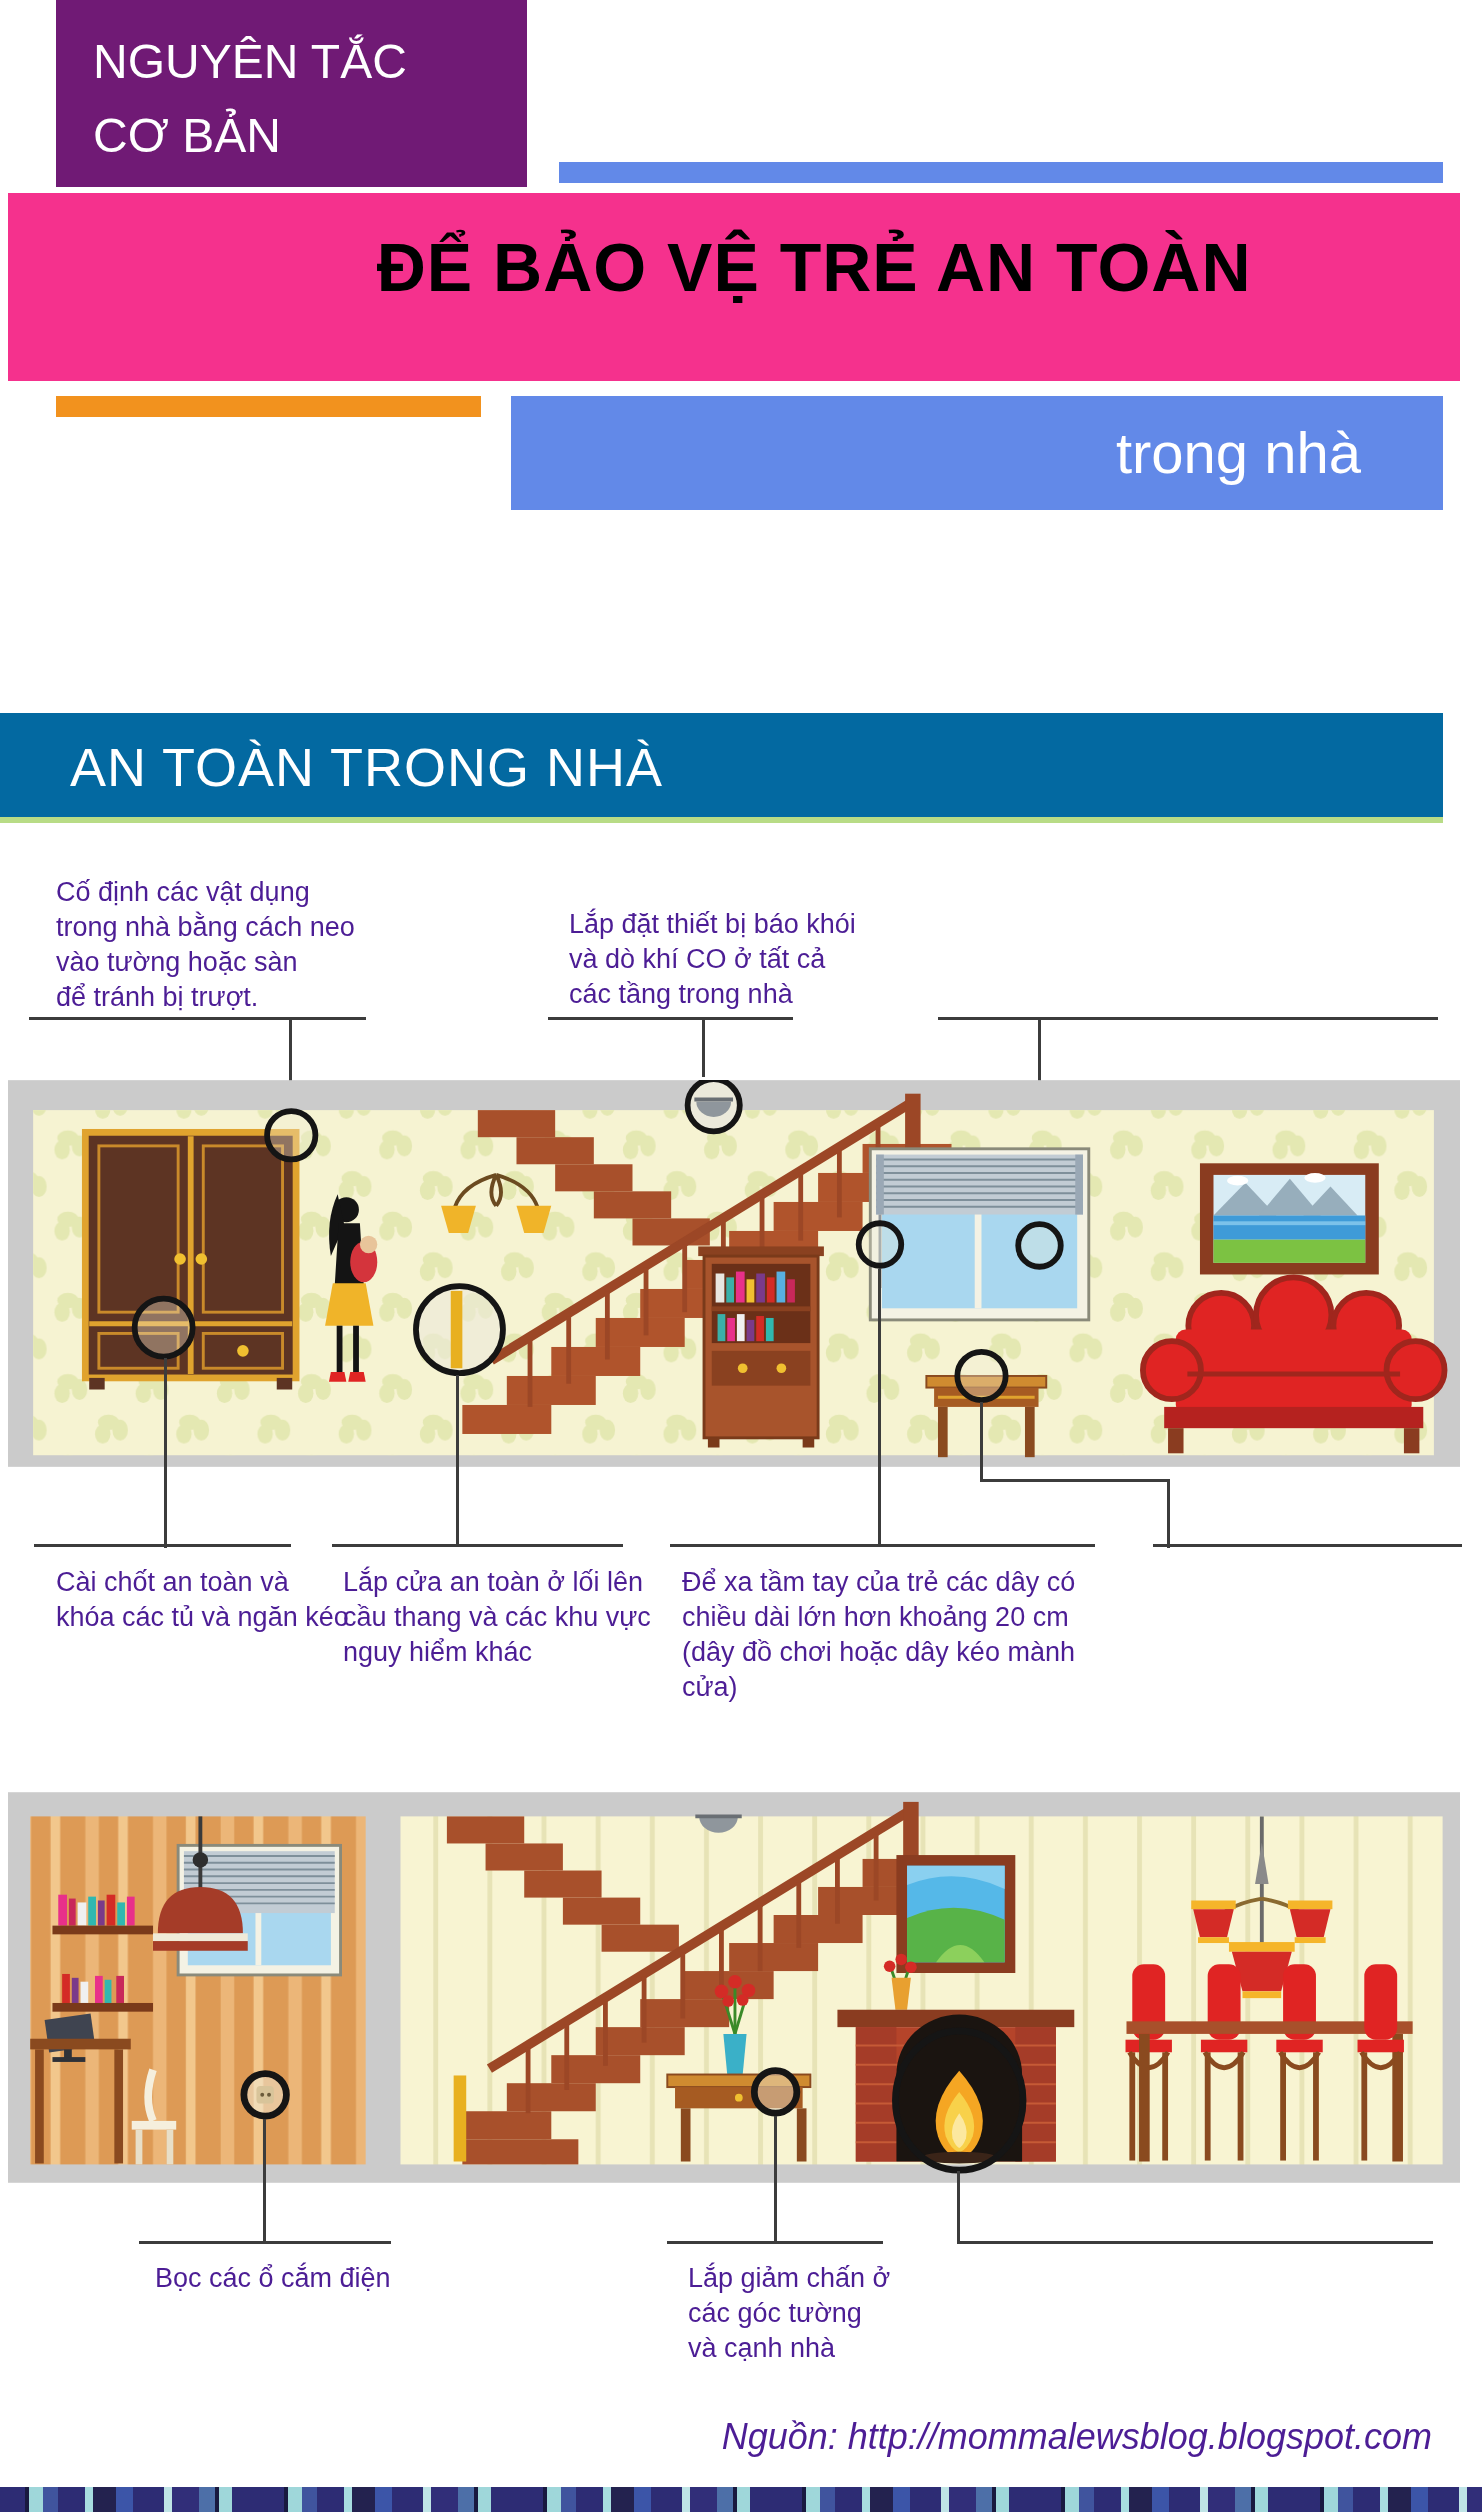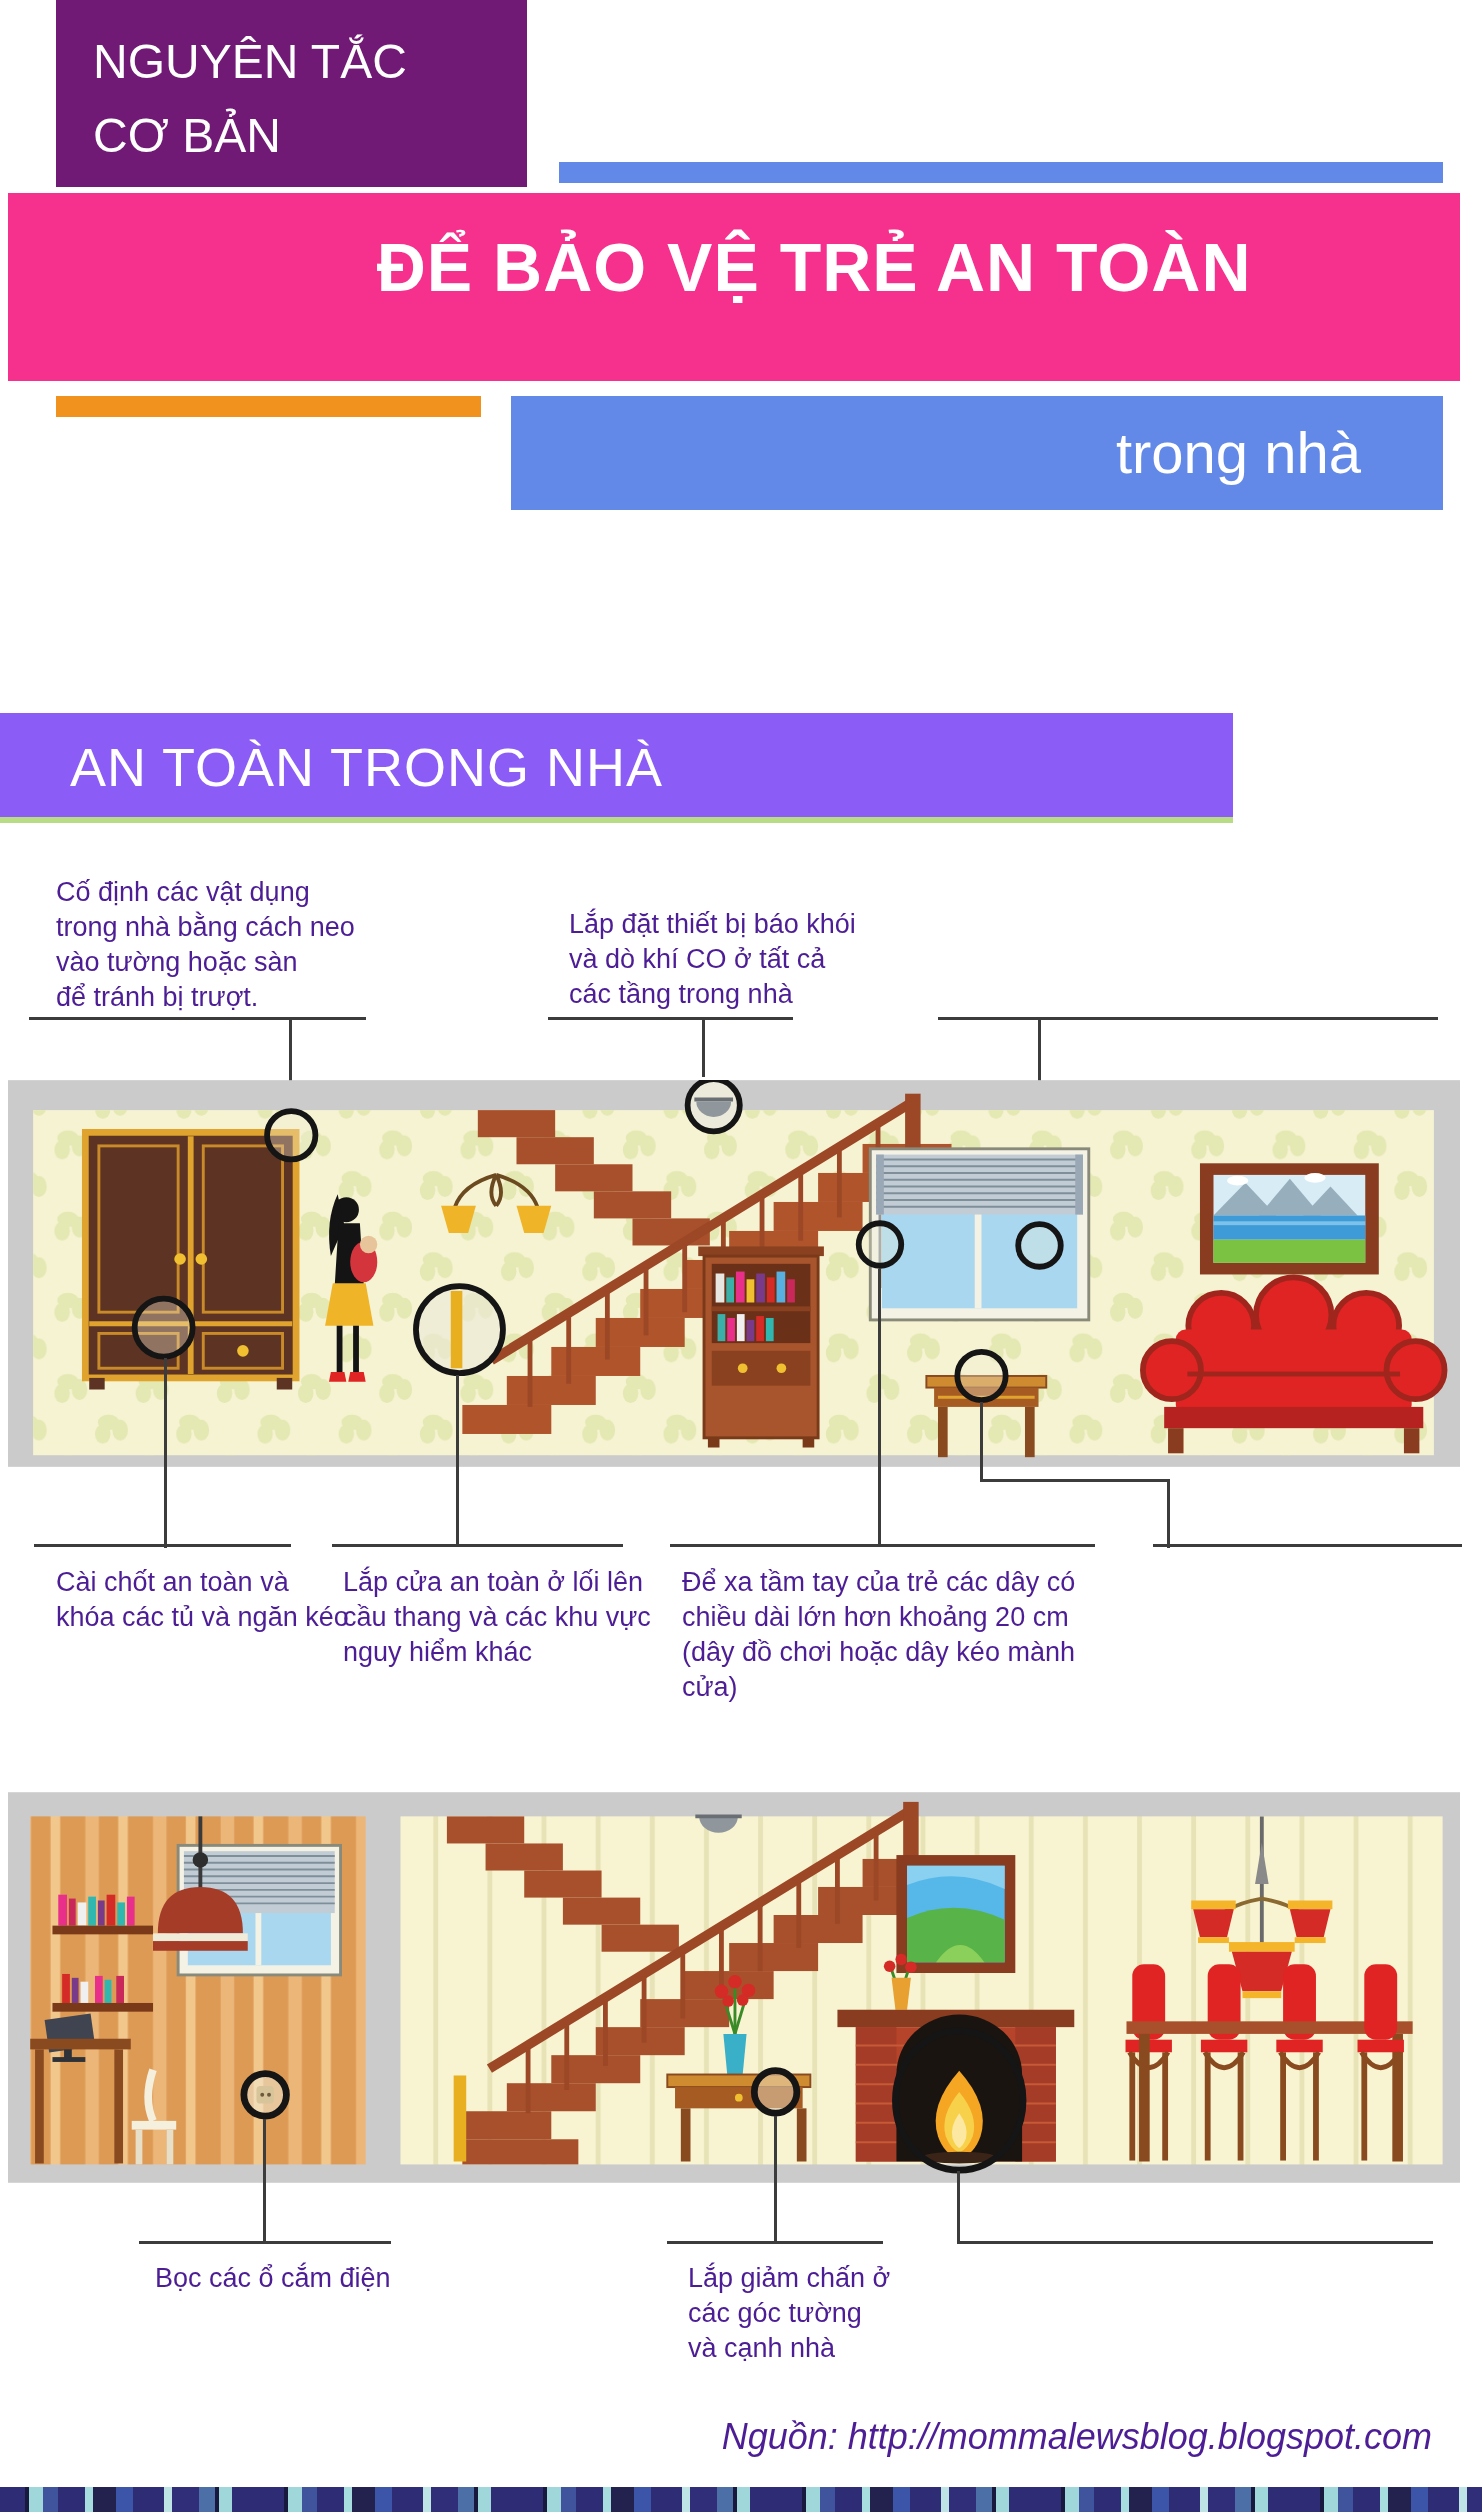--- a/index.html
+++ b/index.html
@@ -4,25 +4,25 @@
 <style>
   html,body{margin:0;padding:0;background:#ffffff;}
   body{font-family:"Liberation Sans", sans-serif;}
   #poster{position:relative;width:1482px;height:2512px;background:#ffffff;overflow:hidden;}
   .abs{position:absolute;}
   
   #kicker-box{left:56px;top:0;width:471px;height:187px;background:#701a75;}
   #kicker-text{left:37px;top:25px;color:#fff;font-size:48px;line-height:1.55;white-space:pre-line;}
   #top-blue-bar{left:559px;top:162px;width:884px;height:21px;background:#6289E8;}
   #pink-banner{left:7.7px;top:193px;width:1452px;height:188px;background:#F5318D;}
-  #pink-title{left:369px;top:35px;color:#ffffff;font-size:68px;font-weight:700;letter-spacing:1px;}
+  #pink-title{left:369px;top:35px;color:#000000;font-size:68px;font-weight:700;letter-spacing:1px;}
   #orange-strip{left:56px;top:396px;width:425px;height:21px;background:#F2921E;}
   #subtitle-box{left:511px;top:396px;width:932px;height:114px;background:#6289E8;}
   #subtitle-text{right:82px;top:23px;color:#fff;font-size:58px;}
-  #green-banner{left:0;top:713px;width:1233px;height:104px;background:#8b5cf6;border-bottom:6.8px solid #b8dc86;text-decoration:underline;}
+  #green-banner{left:0;top:713px;width:1443px;height:104px;background:#0369a1;border-bottom:6.8px solid #b8dc86;text-decoration:underline;}
   #green-title{left:70px;top:23px;color:#fff;font-size:54px;letter-spacing:1px;}
   
   .ann{color:#4c1d95;font-size:27px;line-height:35px;white-space:pre-line;}
   .line-h{height:2.9px;background:#3c3c3c;}
   .line-v{width:2.9px;background:#3c3c3c;}
   #source-text{right:50px;top:2416px;color:#4c1d95;font-size:36px;font-style:italic;}
   #bottom-mosaic{left:0;top:2487px;width:1482px;height:25px;
     background:repeating-linear-gradient(90deg,
       #2d2c74 0 25px,#191940 25px 29px,#9fd7da 29px 43px,#40549e 43px 58px,
       #2d2c74 58px 85px,#a8dde0 85px 93px,#23224f 93px 116px,#3c55a8 116px 133px,

